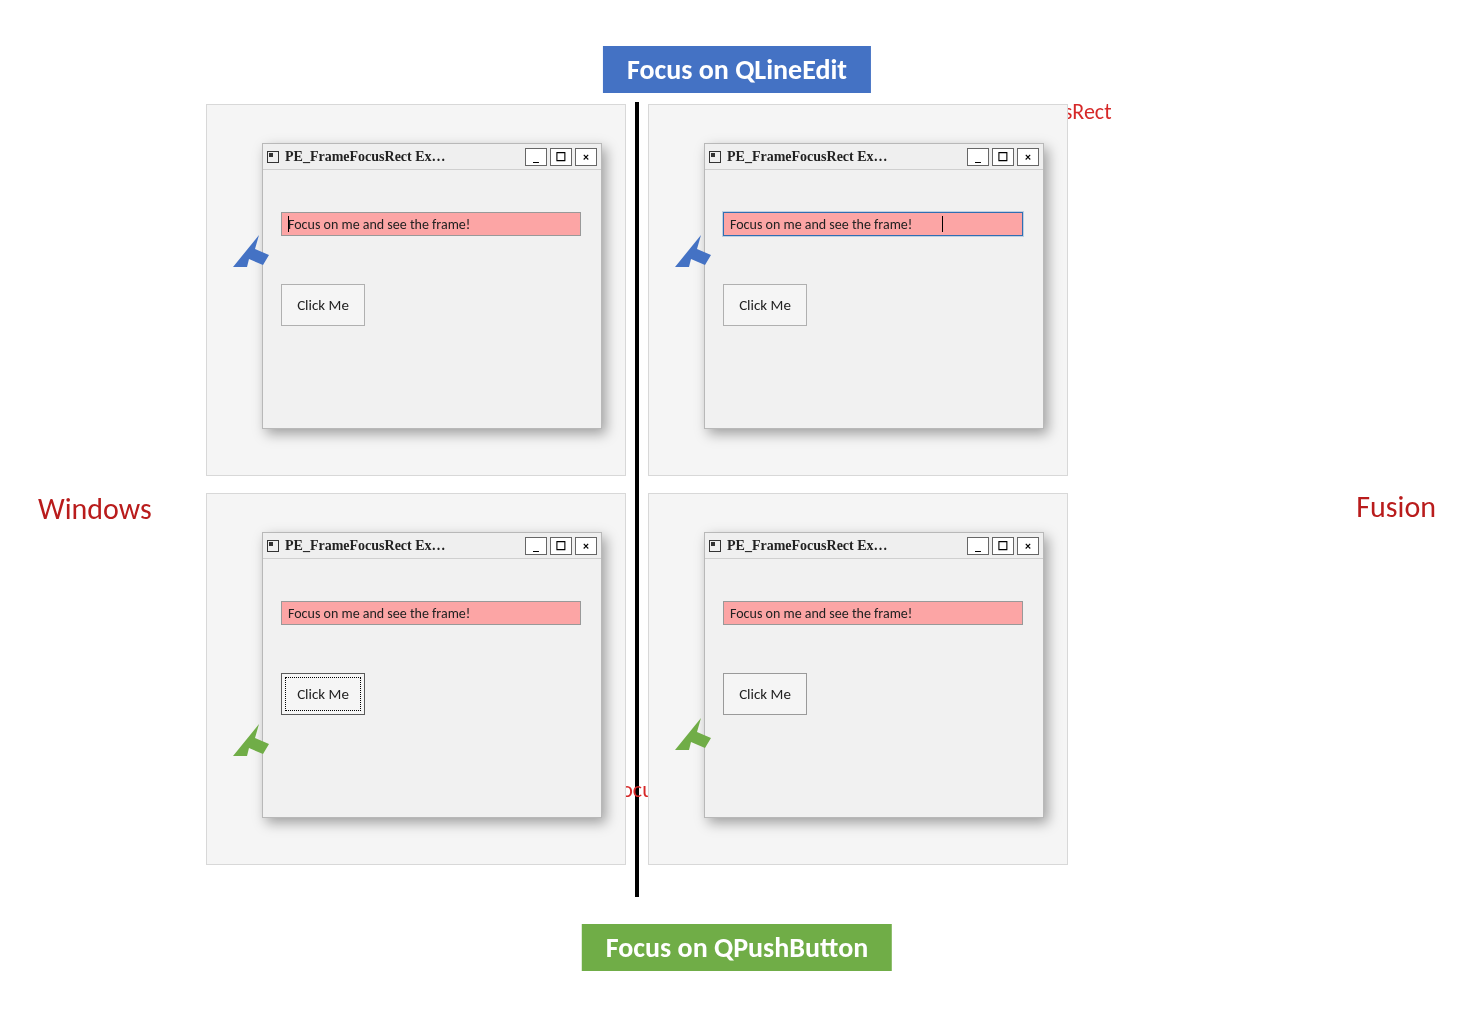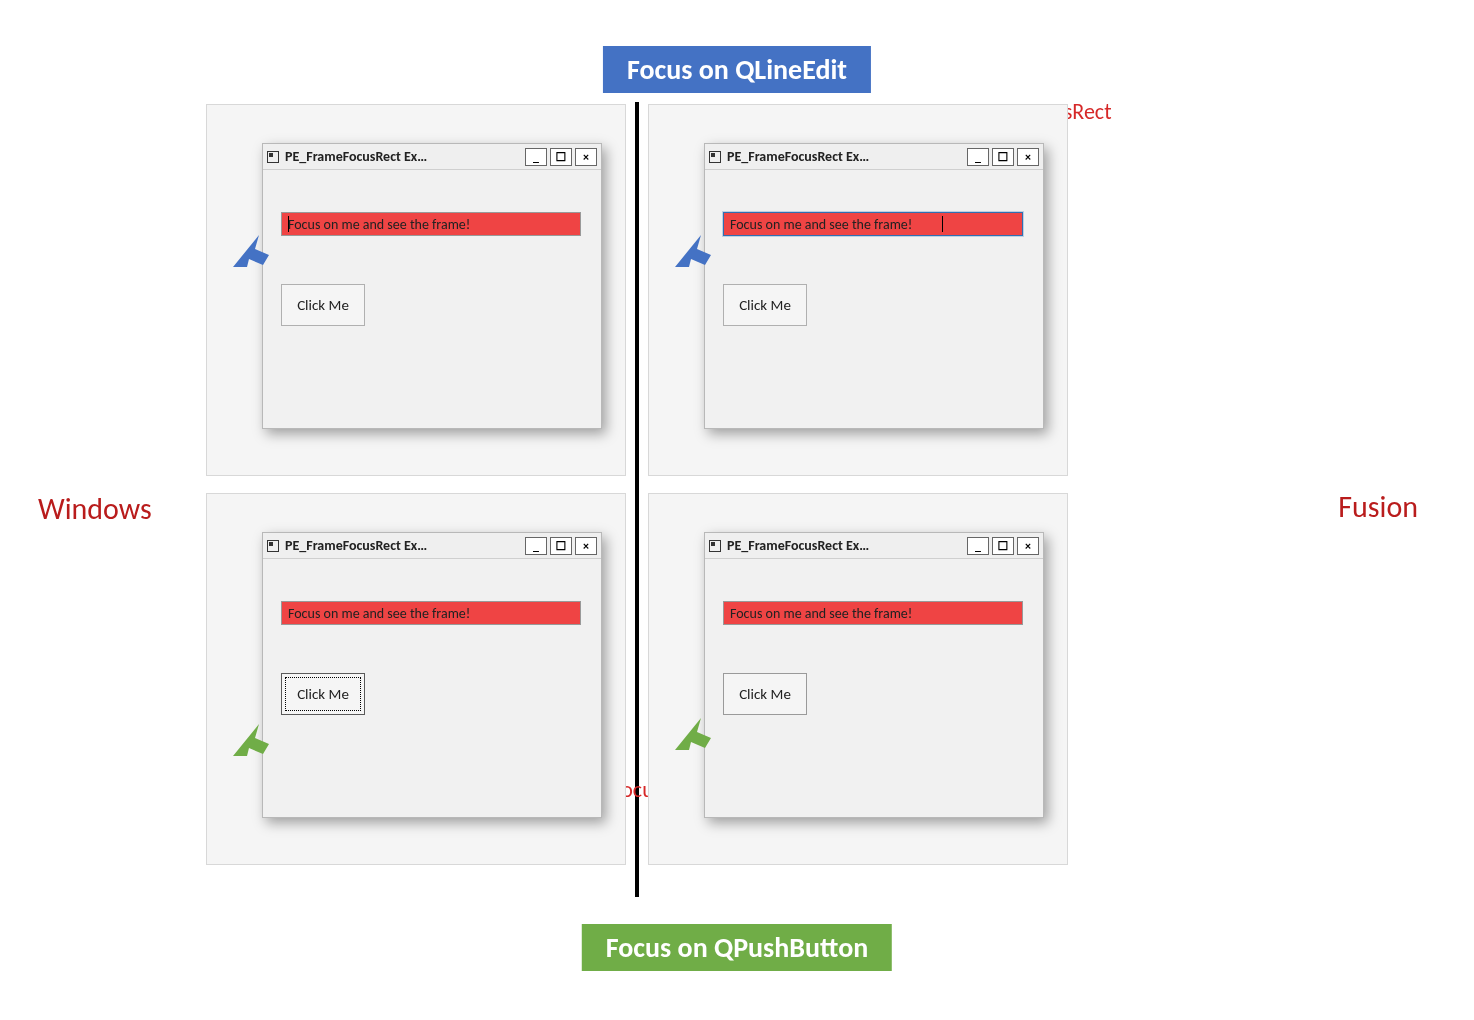--- a/index.html
+++ b/index.html
@@ -20,21 +20,21 @@
     font-weight: 700;
   }
   .banner-top { background: #4472c4; left: 50%; transform: translateX(-50%); top: 46px; }
   .banner-bottom { background: #70ad47; left: 50%; transform: translateX(-50%); top: 924px; }
   .side-label {
     position: absolute;
     font-size: 30px;
     color: #b91c1c;
   }
   .side-left { left: 38px; top: 490px; }
-  .side-right { right: 56px; top: 488px; }
+  .side-right { right: 38px; top: 488px; }
   .vsep {
     position: absolute;
     left: 635px;
     top: 102px;
     width: 4px;
     height: 795px;
     background: #000000;
   }
   .quad {
     position: absolute;
@@ -78,38 +78,39 @@
   }
   .title-text {
     font-size: 14px;
     font-weight: 700;
     color: #222;
     white-space: nowrap;
     overflow: hidden;
     text-overflow: ellipsis;
     flex: 1;
     padding-right:4px;
+    font-family:Liberation Serif, serif;
   }
   .winbtns { display: flex; gap: 3px; }
   .winbtn {
     width: 22px; height: 18px;
     background: #ffffff;
     border: 1px solid #666;
     display: flex;
     align-items: center; justify-content: center;
     font-size: 12px; font-weight: 700;
     line-height: 1;
   }
   .client {
     position: relative;
     padding: 42px 18px 18px 18px;
   }
   .lineedit {
     width: 300px; height: 24px;
-    background: #ef4444;
+    background: #fca5a5;
     border: 1px solid #999;
     font-size: 14px;
     padding: 0 6px;
     display: flex; align-items: center;
     color: #222;
     position: relative;
   }
   .lineedit.fusion-focus {
     border: 1px solid #2f6fb3;
     box-shadow: 0 0 0 1px rgba(47,111,179,0.25);

